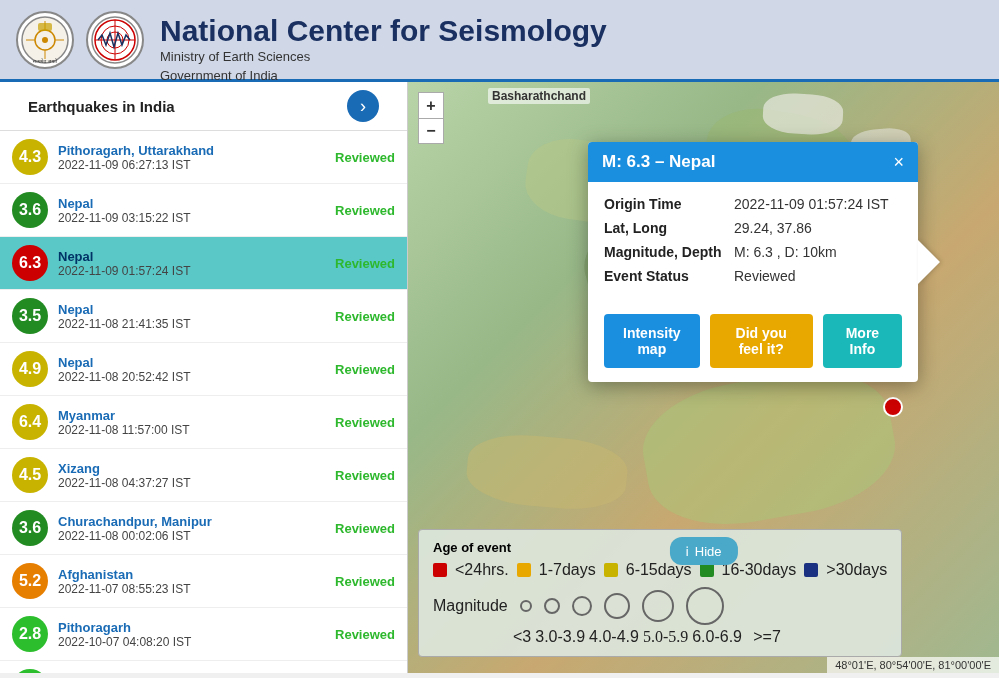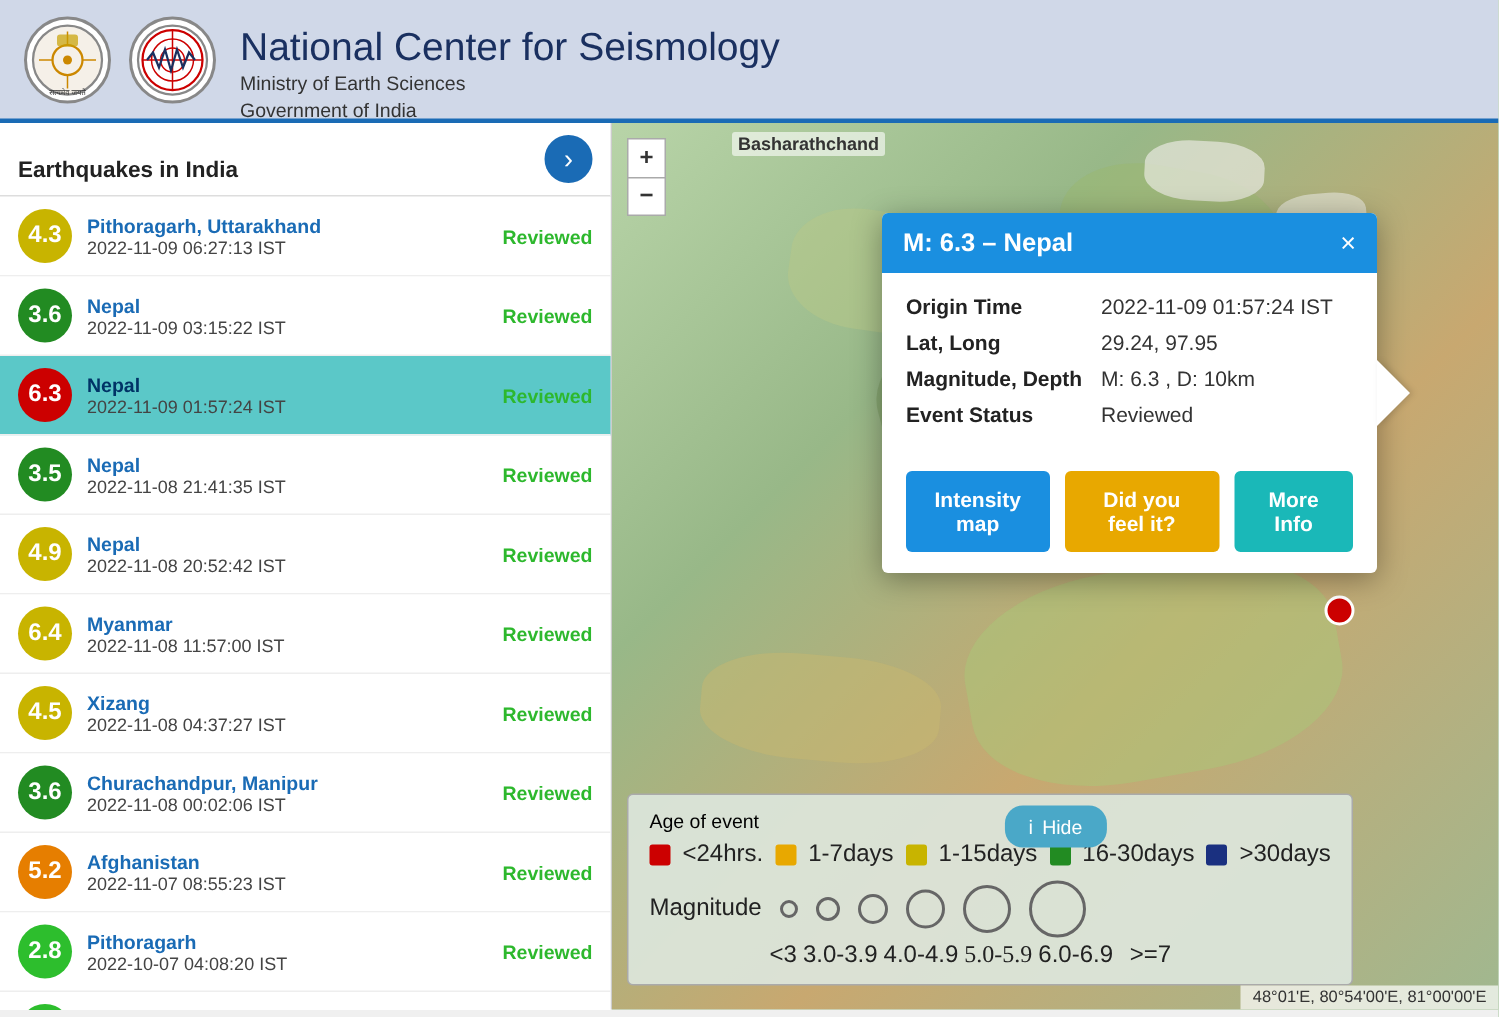--- a/index.html
+++ b/index.html
@@ -28,21 +28,21 @@
       border: 2px solid #888;
       display: flex; align-items: center; justify-content: center;
       font-size: 8px; color: #333; text-align: center; overflow: hidden;
     }
     .logo-seismo {
       width: 58px; height: 58px; border-radius: 50%;
       background: #fff; border: 2px solid #888;
       display: flex; flex-direction: column; align-items: center; justify-content: center;
     }
     #header-text h1 {
-      font-size: 26px; font-weight: normal; color: #1a3060; margin-top: 20px;
+      font-size: 30px; font-weight: bold; color: #1a3060; margin-top: 20px;
     }
     #header-text p {
       font-size: 13px; color: #333; line-height: 1.4;
     }
 
     
     #main {
       display: flex;
       height: calc(678px - 82px - 5px);
       position: relative;
@@ -55,23 +55,23 @@
       background: #fff;
       border-right: 1px solid #ccc;
       display: flex;
       flex-direction: column;
       overflow: hidden;
       position: relative;
       z-index: 10;
     }
     #sidebar-header {
       display: flex;
-      align-items: flex-end;
+      align-items: center;
       justify-content: space-between;
-      padding: 8px 12px;
+      padding: 8px 28px;
       border-bottom: 1px solid #ddd;
       background: #fff;
     }
     #sidebar-title {
       font-size: 15px; font-weight: bold; color: #222;
     }
     #sidebar-arrow {
       width: 32px; height: 32px; border-radius: 50%;
       background: #1a6bb5; border: none; cursor: pointer;
       display: flex; align-items: center; justify-content: center;
@@ -203,21 +203,21 @@
     #legend {
       position: absolute;
       bottom: 16px; left: 10px;
       background: rgba(220,230,220,0.92);
       border: 1px solid #aaa;
       border-radius: 4px;
       padding: 10px 14px;
       z-index: 20;
       min-width: 380px;
     }
-    #legend-title { font-size: 13px; font-weight: normal; margin-bottom: 6px; }
+    #legend-title { font-size: 13px; font-weight: bold; margin-bottom: 6px; }
     .legend-age-row { display: flex; align-items: center; gap: 8px; flex-wrap: wrap; margin-bottom: 8px; }
     .legend-dot { width: 14px; height: 14px; border-radius: 2px; display: inline-block; }
     .legend-label { font-size: 16px; color: #222; }
     .legend-mag-row { display: flex; align-items: center; gap: 8px; }
     .mag-circle-legend { border-radius: 50%; border: 2px solid #666; background: transparent; display: inline-block; }
     #legend-coords {
       position: absolute; bottom: 0; right: 0;
       background: rgba(255,255,255,0.7);
       font-size: 11px; color: #333;
       padding: 2px 8px;
@@ -432,21 +432,21 @@
         <button id="popup-close">×</button>
       </div>
       <div id="popup-body">
 
       <div class="popup-row">
       <span class="popup-label">Origin Time</span>
       <span class="popup-value">2022-11-09 01:57:24 IST</span>
     </div>
           <div class="popup-row">
       <span class="popup-label">Lat, Long</span>
-      <span class="popup-value">29.24, 97.95</span>
+      <span class="popup-value">29.24, 37.86</span>
     </div>
           <div class="popup-row">
       <span class="popup-label">Magnitude, Depth</span>
       <span class="popup-value">M: 6.3 , D: 10km</span>
     </div>
           <div class="popup-row">
       <span class="popup-label">Event Status</span>
       <span class="popup-value">Reviewed</span>
     </div>
         </div>
@@ -464,21 +464,21 @@
 
     <div id="legend">
       <div id="legend-title">Age of event</div>
       <div class="legend-age-row">
 
       <span class="legend-dot" style="background: rgb(204, 0, 0);"></span>
           <span class="legend-label">&lt;24hrs.</span>
           <span class="legend-dot" style="background: rgb(232, 168, 0);"></span>
           <span class="legend-label">1-7days</span>
           <span class="legend-dot" style="background: rgb(200, 180, 0);"></span>
-          <span class="legend-label">1-15days</span>
+          <span class="legend-label">6-15days</span>
           <span class="legend-dot" style="background: rgb(34, 139, 34);"></span>
           <span class="legend-label">16-30days</span>
           <span class="legend-dot" style="background: rgb(26, 48, 128);"></span>
           <span class="legend-label">&gt;30days</span>
         </div>
       <div class="legend-mag-row">
         <span class="legend-label" style="margin-right:4px;">Magnitude</span>
 
       <span class="mag-circle-legend" style="width: 12px; height: 12px; margin-right: 4px; vertical-align: middle;"></span>
           <span class="mag-circle-legend" style="width: 16px; height: 16px; margin-right: 4px; vertical-align: middle;"></span>

